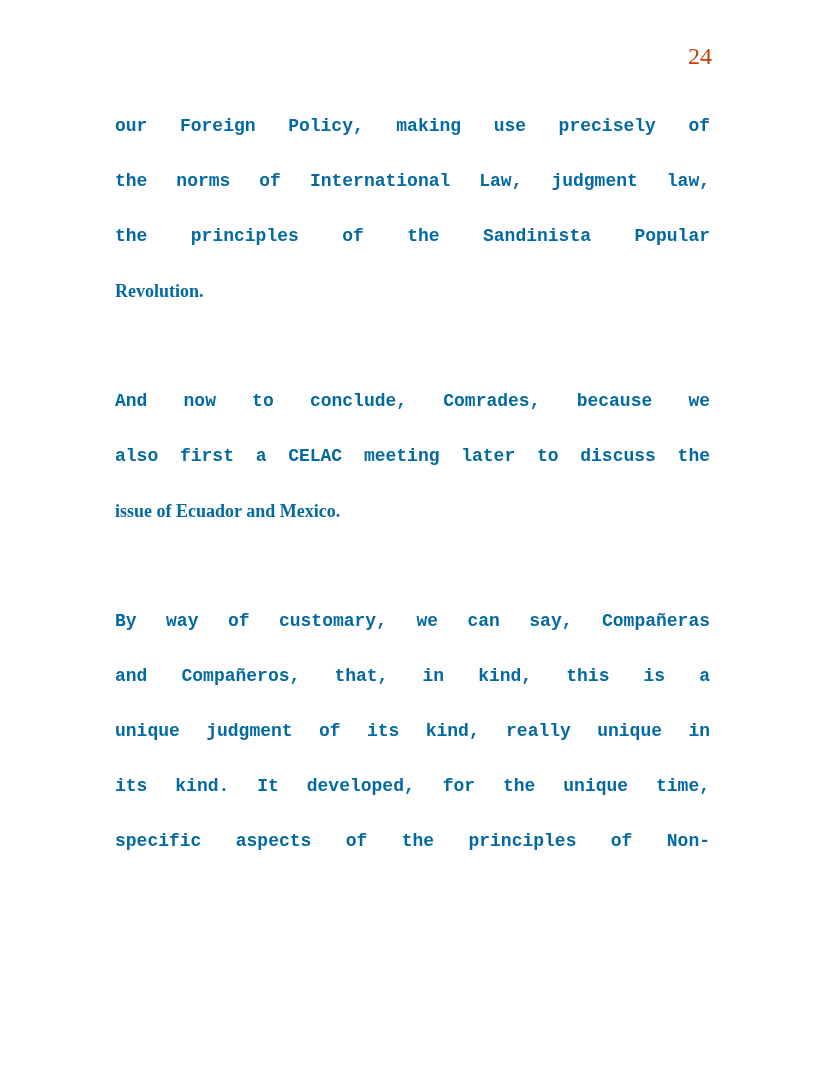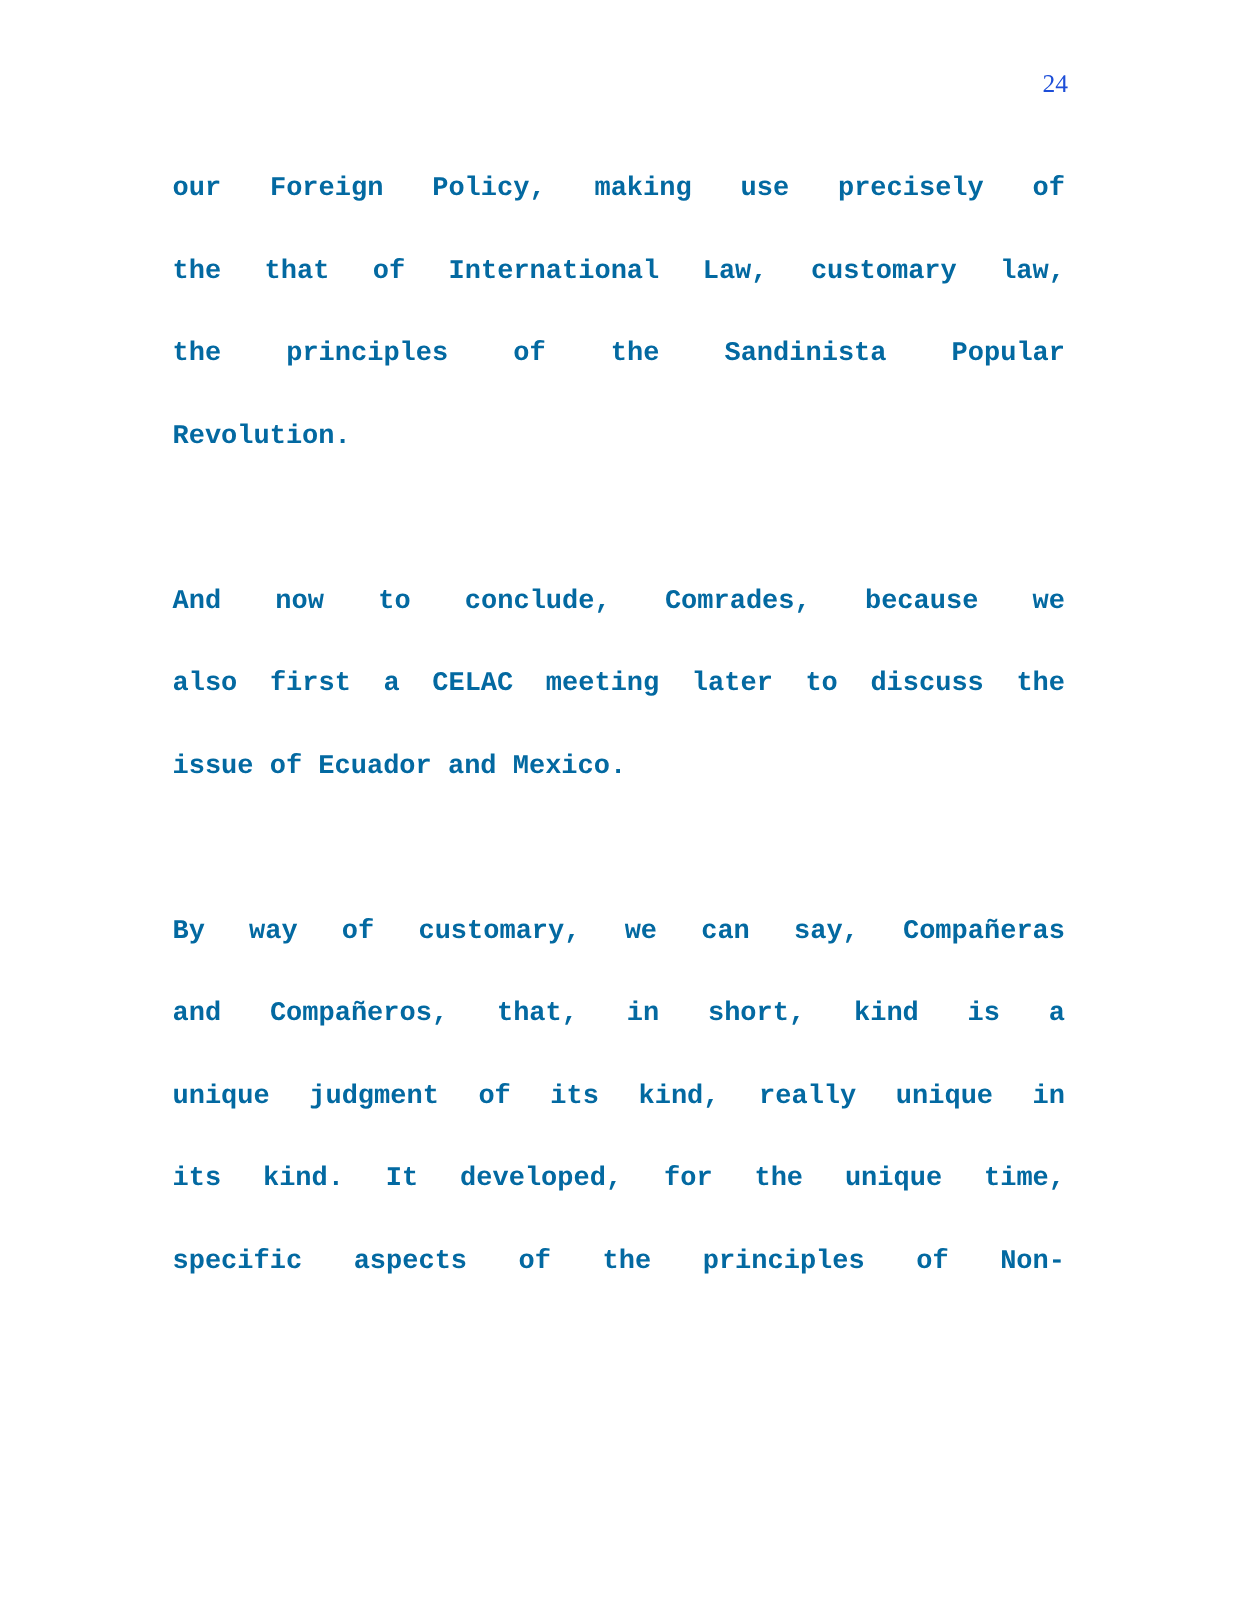--- a/index.html
+++ b/index.html
@@ -16,23 +16,23 @@
   .page {
     position: absolute;
     inset: 0;
     background: #ffffff;
   }
   .page-number {
     position: absolute;
     top: 44px;
     right: 113px;
     font-family: "Liberation Serif", serif;
-    font-size: 17px;
+    font-size: 24px;
     line-height: 24px;
-    color: #1d4ed8;
+    color: #c2410c;
   }
   .textblock {
     position: absolute;
     left: 115px;
     top: 99px;
     width: 595px;
     font-family: "Liberation Mono", "DejaVu Sans Mono", monospace;
     font-weight: bold;
     font-size: 18px;
     line-height: 55px;
@@ -41,46 +41,47 @@
   .para {
     margin: 0 0 55px 0;
   }
   .line {
     text-align: justify;
     text-align-last: justify;
   }
   .line.plain {
     text-align: right;
     text-align-last: left;
+    font-family: Liberation Serif, serif;
   }
 </style>
 </head>
 <body>
 
 <div class="page">
 
   <div class="page-number">24</div>
 
   <div class="textblock">
 
     <div class="para">
       <div class="line">our Foreign Policy, making use precisely of</div>
-      <div class="line">the that of International Law, customary law,</div>
+      <div class="line">the norms of International Law, judgment law,</div>
       <div class="line">the principles of the Sandinista Popular</div>
       <div class="line plain">Revolution.</div>
     </div>
 
     <div class="para">
       <div class="line">And now to conclude, Comrades, because we</div>
       <div class="line">also first a CELAC meeting later to discuss the</div>
       <div class="line plain">issue of Ecuador and Mexico.</div>
     </div>
 
     <div class="para">
       <div class="line">By way of customary, we can say, Compañeras</div>
-      <div class="line">and Compañeros, that, in short, kind is a</div>
+      <div class="line">and Compañeros, that, in kind, this is a</div>
       <div class="line">unique judgment of its kind, really unique in</div>
       <div class="line">its kind. It developed, for the unique time,</div>
       <div class="line">specific aspects of the principles of Non-</div>
     </div>
 
   </div>
 </div>
 
 </body></html>

